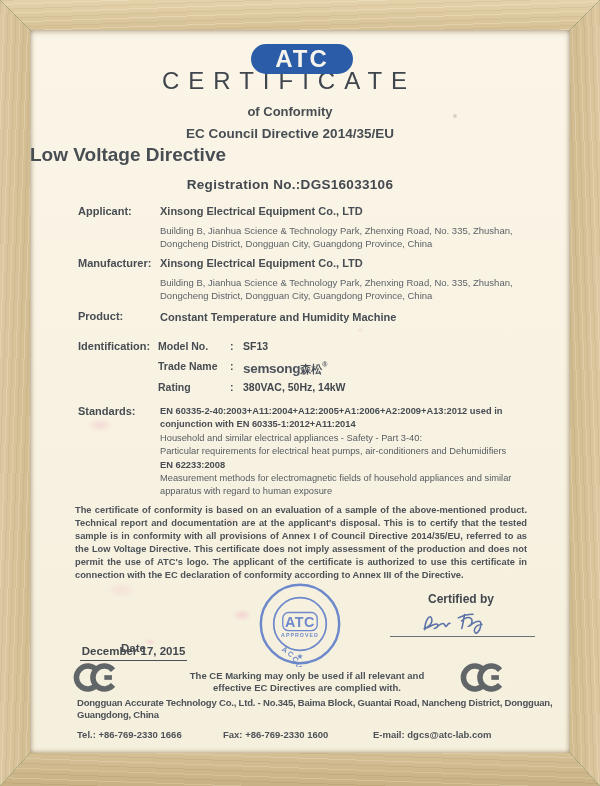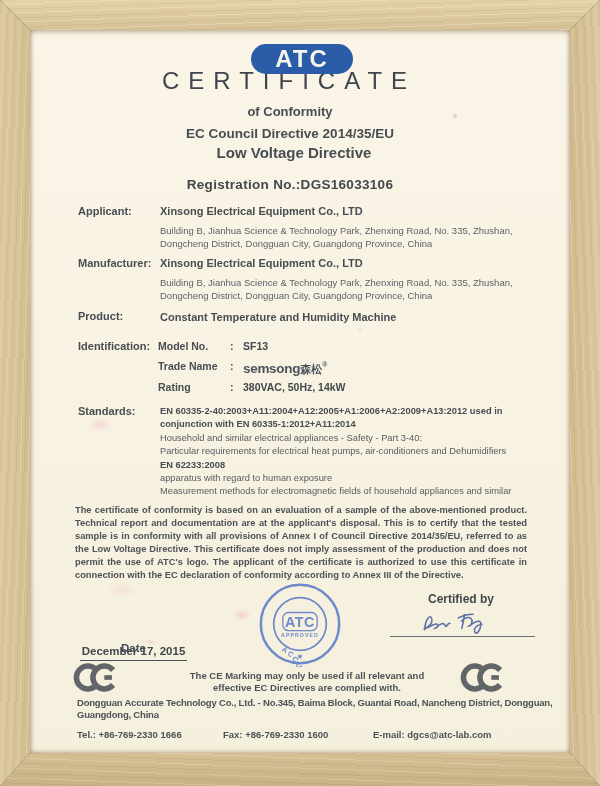--- a/index.html
+++ b/index.html
@@ -49,21 +49,21 @@
   .nw { white-space:nowrap; }
 
   
   .atc-pill { left:221px; top:14px; width:102px; height:30px; border-radius:15px;
     background:#2b5ca8; color:#f6f4ec; font-weight:bold; font-size:24px; letter-spacing:2px;
     display:flex; align-items:center; justify-content:center; z-index:3; }
   .cert-title { left:0; top:37px; width:540px; text-align:center; padding-right:22px;
     font-size:24px; font-weight:normal; letter-spacing:9px; color:#3f454c; z-index:1; }
   .h-sub   { left:0; top:74px;  width:540px; text-align:center; padding-right:20px; font-size:13px; font-weight:bold; color:#474d53; }
   .h-dir1  { left:0; top:96px;  width:540px; text-align:center; padding-right:20px; font-size:13.5px; font-weight:bold; color:#474d53; }
-  .h-dir2  { left:0; top:114px; width:540px; text-align:center; padding-right:12px; font-size:15px; font-weight:bold; color:#474d53; }
+  .h-dir2  { left:0; top:114px; width:540px; text-align:left; padding-right:12px; font-size:19px; font-weight:bold; color:#474d53; }
   .h-reg   { left:0; top:147px; width:540px; text-align:center; padding-right:20px; font-size:13.5px; font-weight:bold; letter-spacing:.3px; color:#42484e; }
 
   
   .lbl  { left:48px; width:84px; font-size:11px; font-weight:bold; color:#474d53; }
   .val-name { left:130px; font-size:11px; font-weight:bold; color:#474d53; }
   .addr { left:130px; font-size:9.5px; color:#5d6368; line-height:13px; }
   .id-key { left:128px; font-size:10.5px; font-weight:bold; color:#474d53; }
   .id-col { left:200px; font-size:10.5px; font-weight:bold; color:#474d53; }
   .id-val { left:213px; font-size:10.5px; font-weight:bold; color:#42484e; }
   .trade-logo { font-size:13.5px; font-weight:bold; letter-spacing:-.3px; color:#4c525c; line-height:12px; }
@@ -138,22 +138,22 @@
     <div class="abs id-col" style="top:351px">:</div>
     <div class="abs id-val nw" style="top:351px">380VAC, 50Hz, 14kW</div>
 
     <div class="abs lbl nw" style="top:375px">Standards:</div>
     <div class="abs standards-lines">
       <div class="b nw">EN 60335-2-40:2003+A11:2004+A12:2005+A1:2006+A2:2009+A13:2012 used in</div>
       <div class="b nw">conjunction with EN 60335-1:2012+A11:2014</div>
       <div class="nw">Household and similar electrical appliances - Safety - Part 3-40:</div>
       <div class="nw">Particular requirements for electrical heat pumps, air-conditioners and Dehumidifiers</div>
       <div class="b nw">EN 62233:2008</div>
+      <div class="nw">Measurement methods for electromagnetic fields of household appliances and similar</div>
       <div class="nw">apparatus with regard to human exposure</div>
-      <div class="nw">Measurement methods for electromagnetic fields of household appliances and similar</div>
     </div>
 
     <div class="abs declaration">The certificate of conformity is based on an evaluation of a sample of the above-mentioned product. Technical report and documentation are at the applicant's disposal. This is to certify that the tested sample is in conformity with all provisions of Annex I of Council Directive 2014/35/EU, referred to as the Low Voltage Directive. This certificate does not imply assessment of the production and does not permit the use of ATC's logo. The applicant of the certificate is authorized to use this certificate in connection with the EC declaration of conformity according to Annex III of the Directive.</div>
 
     <svg class="abs stamp" viewBox="0 0 90 90">
       <circle cx="45" cy="45" r="41" fill="none" stroke="#5b7bc9" stroke-width="2.6"></circle>
       <circle cx="45" cy="45" r="27.5" fill="none" stroke="#5b7bc9" stroke-width="1.8"></circle>
       <defs>
           <path id="rp" d="M25.5,72.85 a34,34 0 1 1 -0.06,-0.03"></path>
         </defs>

